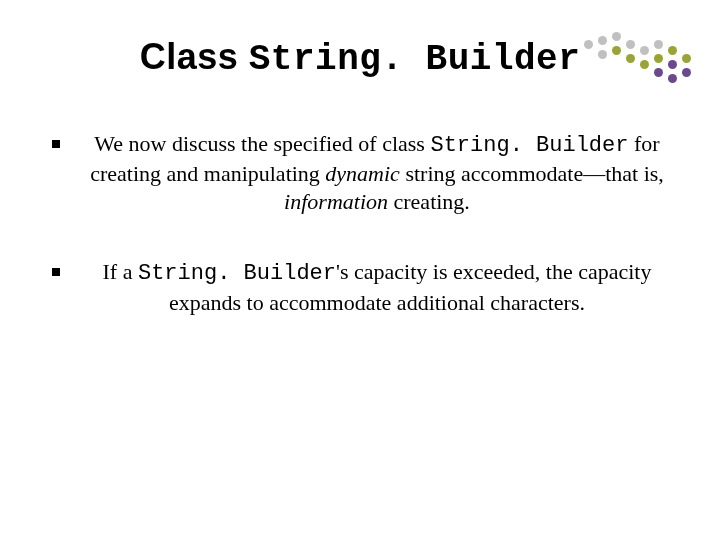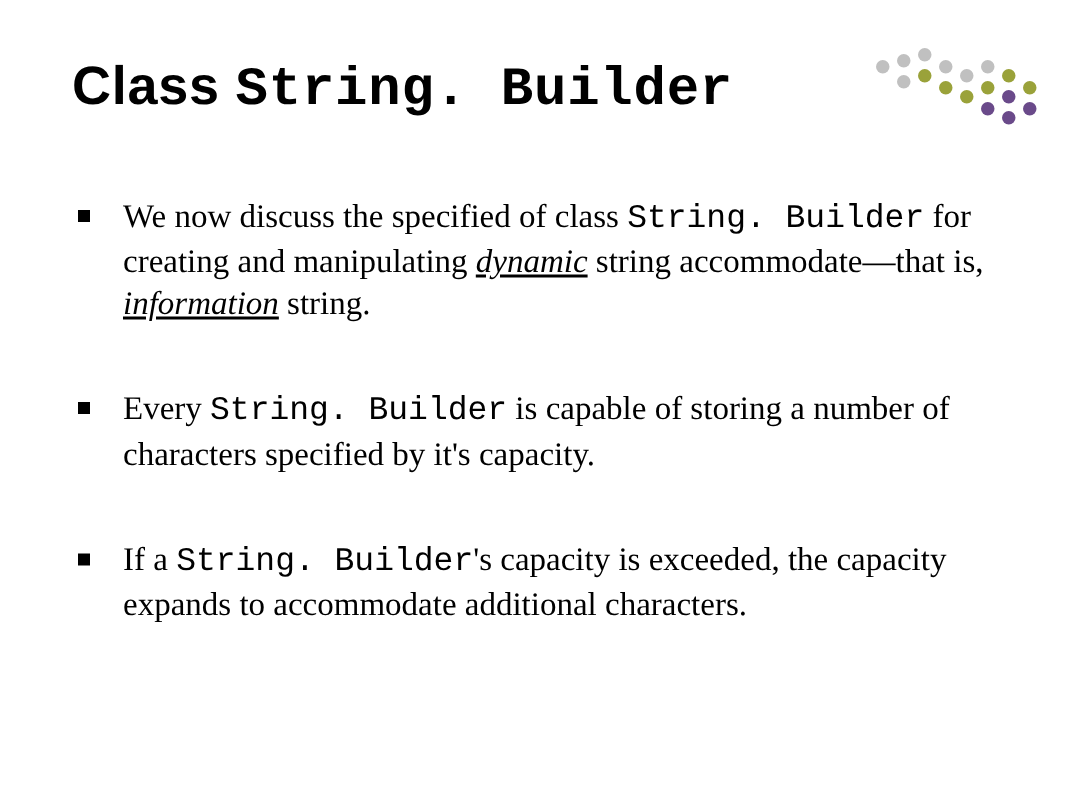--- a/index.html
+++ b/index.html
@@ -12,20 +12,21 @@
     color: #000;
     position: relative;
     overflow: hidden;
   }
   .slide {
     position: relative;
     width: 720px;
     height: 540px;
     box-sizing: border-box;
     padding: 28px 48px 40px 48px;
+    text-align: center;
   }
   .title {
     font-family: Arial, "Helvetica Neue", Helvetica, sans-serif;
     font-weight: 700;
     font-size: 36px;
     letter-spacing: 0.5px;
     margin: 8px 0 50px 0;
   }
   .title .code {
     font-family: "Courier New", Courier, monospace;
@@ -51,21 +52,20 @@
     width: 8px;
     height: 8px;
     background: #000;
     border-radius: 0;
   }
   .c {
     font-family: "Courier New", Courier, monospace;
   }
   .i {
     font-style: italic;
-    text-decoration: underline;
   }
   
   .dots {
     position: absolute;
     top: 32px;
     right: 26px;
     width: 110px;
     height: 64px;
   }
   .dot {
@@ -100,23 +100,20 @@
     <span class="dot" style="left:98px; top:22px; background:#9aa23a"></span>
     <span class="dot" style="left:98px; top:36px; background:#6a4a8a"></span>
   </div>
 
   <h1 class="title">
     <span>Class </span><span class="code">String. Builder</span>
   </h1>
 
   <ul class="bullets">
     <li>
-      <span>We now discuss the specified of class </span><span class="c">String. Builder</span><span> for creating and manipulating </span><span class="i">dynamic</span><span> string accommodate—that is, </span><span class="i">information</span><span> string.</span>
-    </li>
-    <li>
-      <span>Every </span><span class="c">String. Builder</span><span> is capable of storing a number of characters specified by it's capacity.</span>
+      <span>We now discuss the specified of class </span><span class="c">String. Builder</span><span> for creating and manipulating </span><span class="i">dynamic</span><span> string accommodate—that is, </span><span class="i">information</span><span> creating.</span>
     </li>
     <li>
       <span>If a </span><span class="c">String. Builder</span><span>'s capacity is exceeded, the capacity expands to accommodate additional characters.</span>
     </li>
   </ul>
 
 </div>
 
 </body></html>

